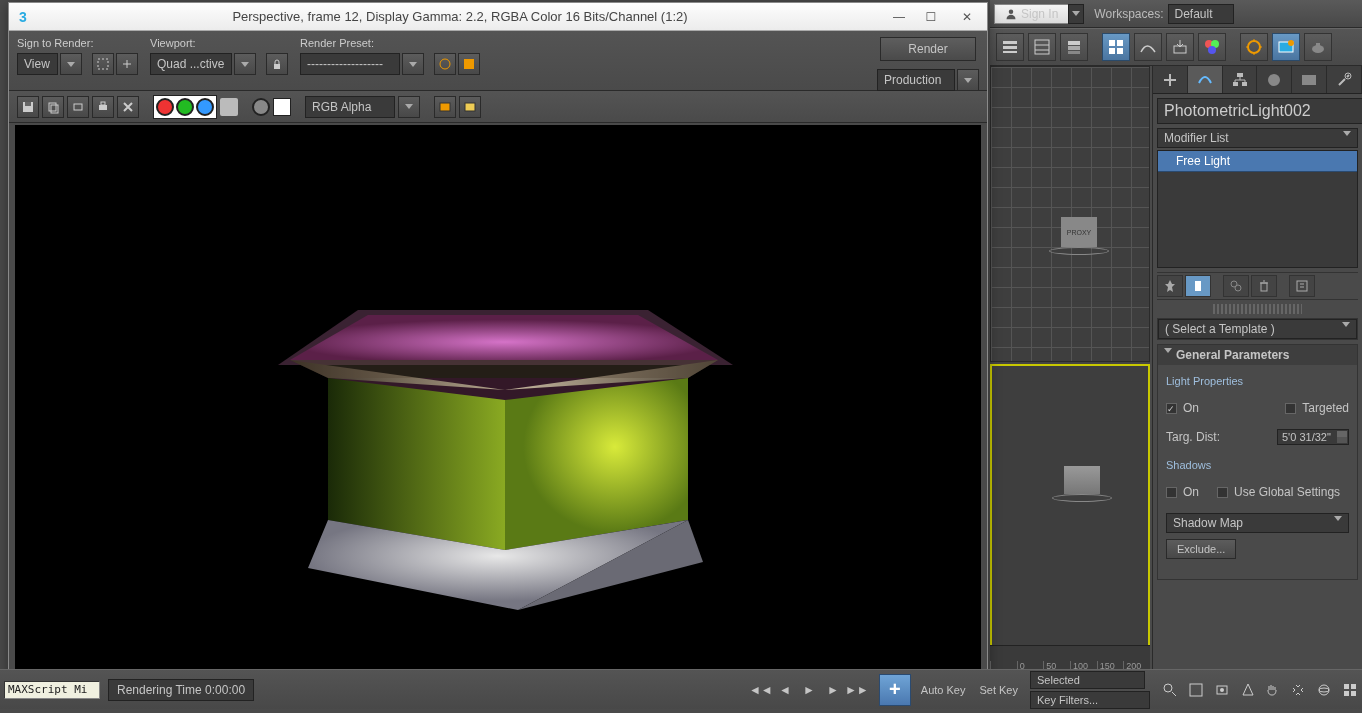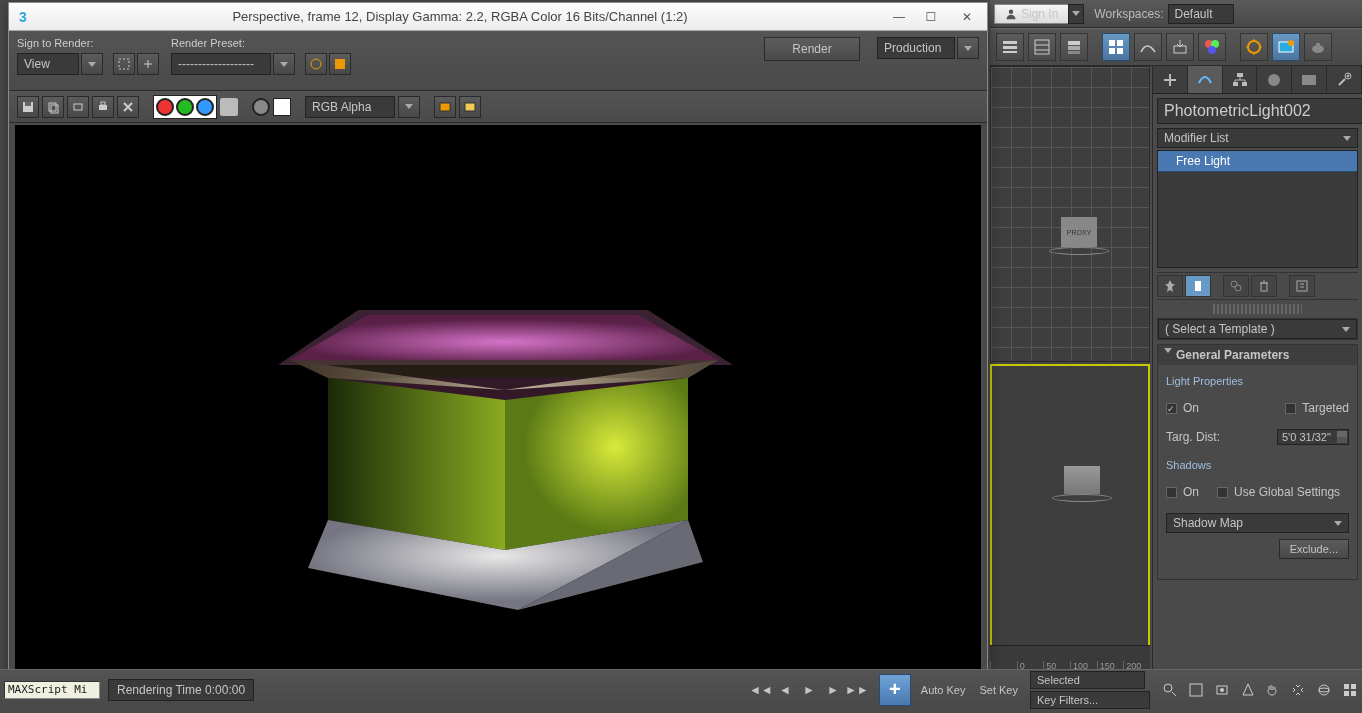--- a/index.html
+++ b/index.html
@@ -48,36 +48,36 @@
 .dragbar{height:10px;margin:2px 60px;background:repeating-linear-gradient(90deg,#666 0 2px,transparent 2px 4px)}
 .rollout{margin:4px;border:1px solid #333}
 .rollhd{background:#3e3e3e;padding:3px 6px;display:flex;align-items:flex-start;gap:4px}
 .rollbody{padding:6px 8px;background:#4a4a4a}
 .sectlbl{color:#9fbfde;font-size:11px;margin:4px 0 3px}
 .row{display:flex;align-items:center;gap:6px;margin:14px 0}
 .chk{width:11px;height:11px;background:#333;border:1px solid #666}
 .chk.on::after{content:"✓";color:#cfcfcf;font-size:9px;position:relative;top:-3px;left:0}
 .spin{background:#3a3a3a;border:1px solid #222;padding:1px 16px 1px 4px;font-size:11px;position:relative;width:72px}
 .spin::after{content:"";position:absolute;right:1px;top:1px;width:10px;height:calc(100% - 2px);background:linear-gradient(#666 0 50%,#555 50% 100%)}
-.dropdown{background:#3a3a3a;border:1px solid #222;padding:2px 6px;font-size:11px;display:flex;justify-content:space-between;align-items:center}
+.dropdown{background:#3a3a3a;border:1px solid #222;padding:2px 6px;font-size:11px;display:flex;justify-content:space-between;}
 .btn{background:linear-gradient(#5c5c5c,#484848);border:1px solid #2a2a2a;padding:3px 10px;font-size:11px}
 
 .rwin{position:absolute;top:2px;left:8px;width:980px;height:680px;background:#4a4a4a;border:1px solid #8a8a8a;box-shadow:0 2px 12px rgba(0,0,0,.4)}
 .rwtitle{height:28px;background:linear-gradient(#fdfdfd,#ececec);display:flex;align-items:center;color:#333;border-bottom:1px solid #aaa}
 .rwicon{width:28px;text-align:center;color:#29abe2;font-weight:bold;font-size:14px}
 .rwtitle .t{flex:1;text-align:center;color:#444;font-size:13px}
 .wbtn{width:32px;height:22px;display:flex;align-items:center;justify-content:center;color:#555}
 .wbtn.close{width:40px}
 .rwtool1{height:60px;background:linear-gradient(#545454,#4a4a4a);border-bottom:1px solid #2a2a2a;display:flex;align-items:flex-start;padding:6px 8px;gap:12px}
 .grp{display:flex;flex-direction:column;gap:4px}
 .grplbl{font-size:11px;color:#ccc}
 .grprow{display:flex;align-items:center;gap:2px}
 .tdd{background:#3a3a3a;border:1px solid #222;padding:3px 6px;font-size:11px;display:flex;align-items:center;justify-content:space-between}
 .tbtn{width:22px;height:22px;background:linear-gradient(#5c5c5c,#484848);border:1px solid #2a2a2a;display:flex;align-items:center;justify-content:center}
-.rside{margin-left:auto;display:flex;flex-direction:row;gap:17px;align-items:flex-start}
+.rside{margin-left:auto;display:flex;flex-direction:column;gap:8px;align-items:center}
 .renderbtn{width:96px;height:24px;background:linear-gradient(#5e5e5e,#4a4a4a);border:1px solid #2a2a2a;display:flex;align-items:center;justify-content:center}
 .rwtool2{height:32px;background:linear-gradient(#545454,#4a4a4a);border-bottom:1px solid #2a2a2a;display:flex;align-items:center;padding:0 8px;gap:3px}
 .rwtool2 .sep{width:8px}
 .chbtn{width:18px;height:18px;border-radius:50%;border:2px solid #222}
 .red{background:#e33}
 .grn{background:#2b2}
 .blu{background:#39f}
 .alp{background:#bbb;border-radius:2px;width:18px;height:18px}
 .mono{width:18px;height:18px;border-radius:50%;background:#888;border:2px solid #222}
 .white{width:18px;height:18px;background:#fff;border:1px solid #222}
@@ -306,54 +306,72 @@
         <span class="chk"></span>
           <span>On</span>
         <span style="width:6px"></span>
         <span class="chk"></span>
           <span>Use Global Settings</span>
       </div>
       <div class="dropdown" style="margin-top:3px">
           <span>Shadow Map</span>
           <div class="tri"></div>
         </div>
-      <div class="row" style="justify-content:flex-end;margin-top:6px">
+      <div class="row" style="justify-content:flex-start;margin-top:6px">
           <div class="btn">Exclude...</div>
         </div>
     </div>
   </div>
 </div>
 
 <div class="rwin">
   <div class="rwtitle">
     <div class="rwicon">3</div>
     <div class="t">Perspective, frame 12, Display Gamma: 2.2, RGBA Color 16 Bits/Channel (1:2)</div>
     <div class="wbtn">—</div>
     <div class="wbtn">☐</div>
     <div class="wbtn close">✕</div>
   </div>
   <div class="rwtool1">
     <div class="grp">
       <span class="grplbl">Sign to Render:</span>
       <div class="grprow">
-        <div class="tdd" style="width:62px">
+        <div class="tdd" style="width:41px">
             <span>View</span>
           </div>
         <div class="tbtn">
             <div class="tri"></div>
           </div>
         <div style="width:6px"></div>
         <div class="tbtn">
             <svg width="14" height="14" viewBox="0 0 14 14">
               <rect x="2" y="2" width="10" height="10" fill="none" stroke="#ccc" stroke-dasharray="2"></rect>
             </svg>
           </div>
         <div class="tbtn">
             <svg width="14" height="14" viewBox="0 0 14 14">
               <path d="M3 7h8M7 3v8" stroke="#ccc"></path>
+            </svg>
+          </div>
+      </div>
+    </div>
+    <div class="grp">
+      <span class="grplbl">Viewport:</span>
+      <div class="grprow">
+        <div class="tdd" style="width:82px">
+            <span>Quad ...ctive</span>
+          </div>
+        <div class="tbtn">
+            <div class="tri"></div>
+          </div>
+        <div style="width:6px"></div>
+        <div class="tbtn">
+            <svg width="14" height="14" viewBox="0 0 14 14">
+              <rect x="4" y="7" width="6" height="5" fill="#ccc"></rect>
+              <path d="M5 7V5a2 2 0 014 0v2" fill="none" stroke="#ccc"></path>
             </svg>
           </div>
       </div>
     </div>
     <div class="grp">
       <span class="grplbl">Render Preset:</span>
       <div class="grprow">
         <div class="tdd" style="width:100px">
             <span>-------------------</span>
           </div>

